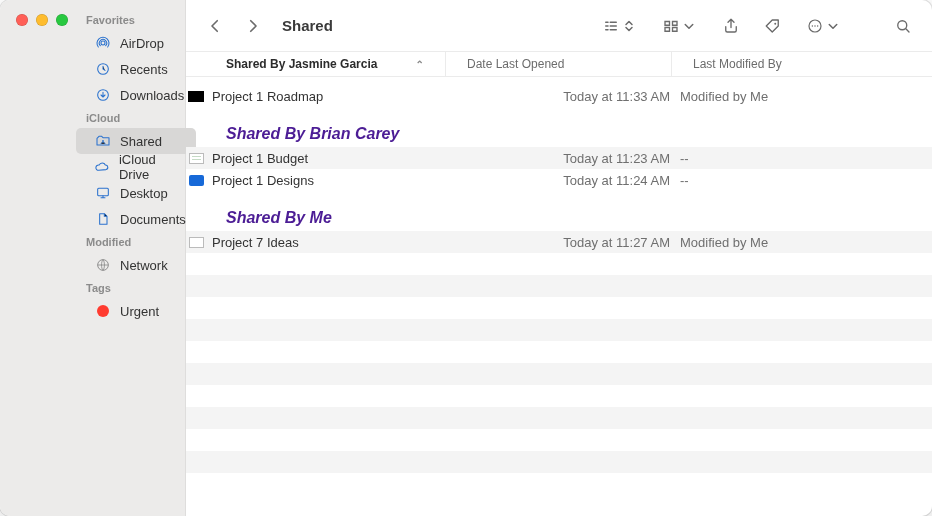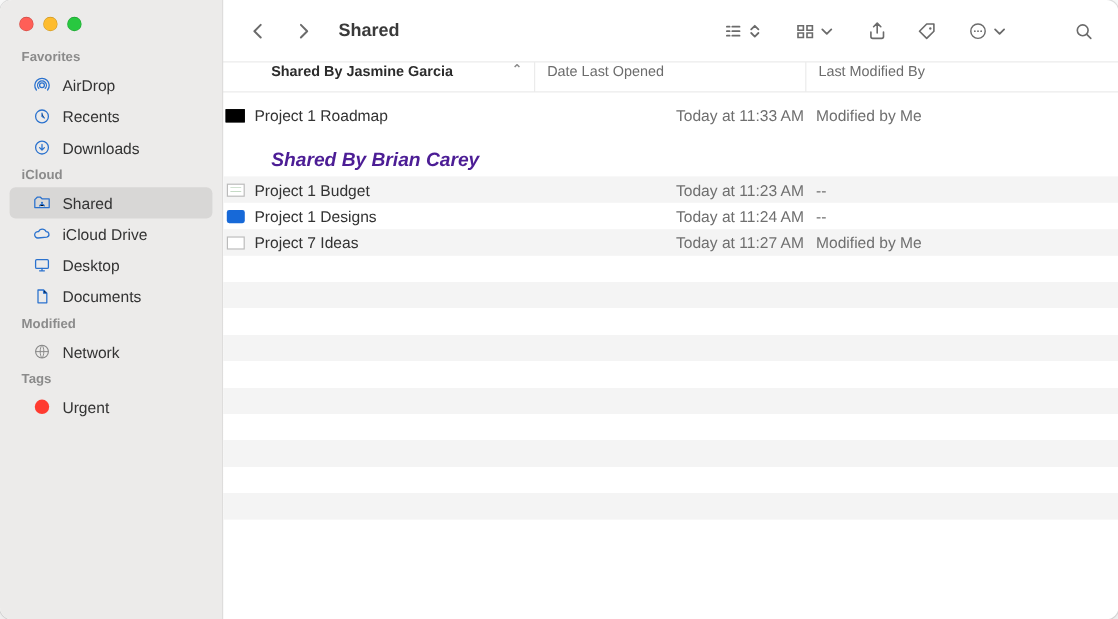--- a/index.html
+++ b/index.html
@@ -8,21 +8,21 @@
   width: 932px; height: 516px;
   border-radius: 10px;
   background: #fff;
   box-shadow: 0 0 0 1px rgba(0,0,0,.10), 0 8px 30px rgba(0,0,0,.18);
   overflow: hidden;
   display: flex;
 }
 .sidebar {
   width: 186px; flex: 0 0 186px;
   background: #ecebea;
-  display: flex; flex-direction: column;
+  display: flex; flex-direction: row;
   padding: 10px 0 6px 0;
   border-right: 1px solid rgba(0,0,0,.06);
 }
 .traffic { display: flex; gap: 8px; padding: 4px 0 12px 16px; }
 .dot { width: 12px; height: 12px; border-radius: 50%; box-shadow: inset 0 0 0 .5px rgba(0,0,0,.2); }
 .dot.red { background: #ff5f57; }
 .dot.yellow { background: #febc2e; }
 .dot.green { background: #28c840; }
 .section-title {
   font-size: 11px; color: #8b8b8b; font-weight: 600;
@@ -53,21 +53,21 @@
 .tb-btn svg { width: 18px; height: 18px; }
 .tb-title { font-size: 15px; font-weight: 600; color: #3a3a3a; margin-left: 6px; }
 .tb-spacer { flex: 1; }
 .tb-cluster { display: flex; align-items: center; gap: 12px; }
 .chev { width: 10px; height: 10px; }
 
 .colhead {
   height: 25px; display: flex; align-items: stretch; font-size: 12px;
   color: #6c6c6c; border-bottom: 1px solid rgba(0,0,0,.08);
 }
-.col { display: flex; padding: 0 10px; border-right: 1px solid rgba(0,0,0,.08); gap: 20px; }
+.col { display: flex; align-items: center; padding: 0 21px; border-right: 1px solid rgba(0,0,0,.08); gap: 20px; }
 .col:last-child { border-right: none; }
 .col.name { flex: 0 0 260px; padding-left: 40px; font-weight: 600; color: #2c2c2c; }
 .col.date { flex: 0 0 226px; }
 .col.mod  { flex: 1; }
 .sort-caret { margin-left: auto; font-size: 10px; color: #8a8a8a; }
 
 .listarea { flex: 1; overflow: auto; font-size: 13px; color: #333; }
 .group-title {
   padding: 18px 0 4px 40px; font-size: 16px; font-weight: 600; color: #4c1d95; font-style: italic;
 } 
@@ -278,20 +278,21 @@
           <span class="md">--</span>
         </div>
         <div class="row">
           <span class="ic">
             <span class="file-blue"></span>
           </span>
           <span class="nm">Project 1 Designs</span>
           <span class="dt">Today at 11:24 AM</span>
           <span class="md">--</span>
         </div>
+        <div class="group-title">Shared By Me</div>
         <div class="row zebra">
           <span class="ic">
             <span class="file-doc"></span>
           </span>
           <span class="nm">Project 7 Ideas</span>
           <span class="dt">Today at 11:27 AM</span>
           <span class="md">Modified by Me</span>
         </div>
         <div class="stripes"></div>
       </div>

